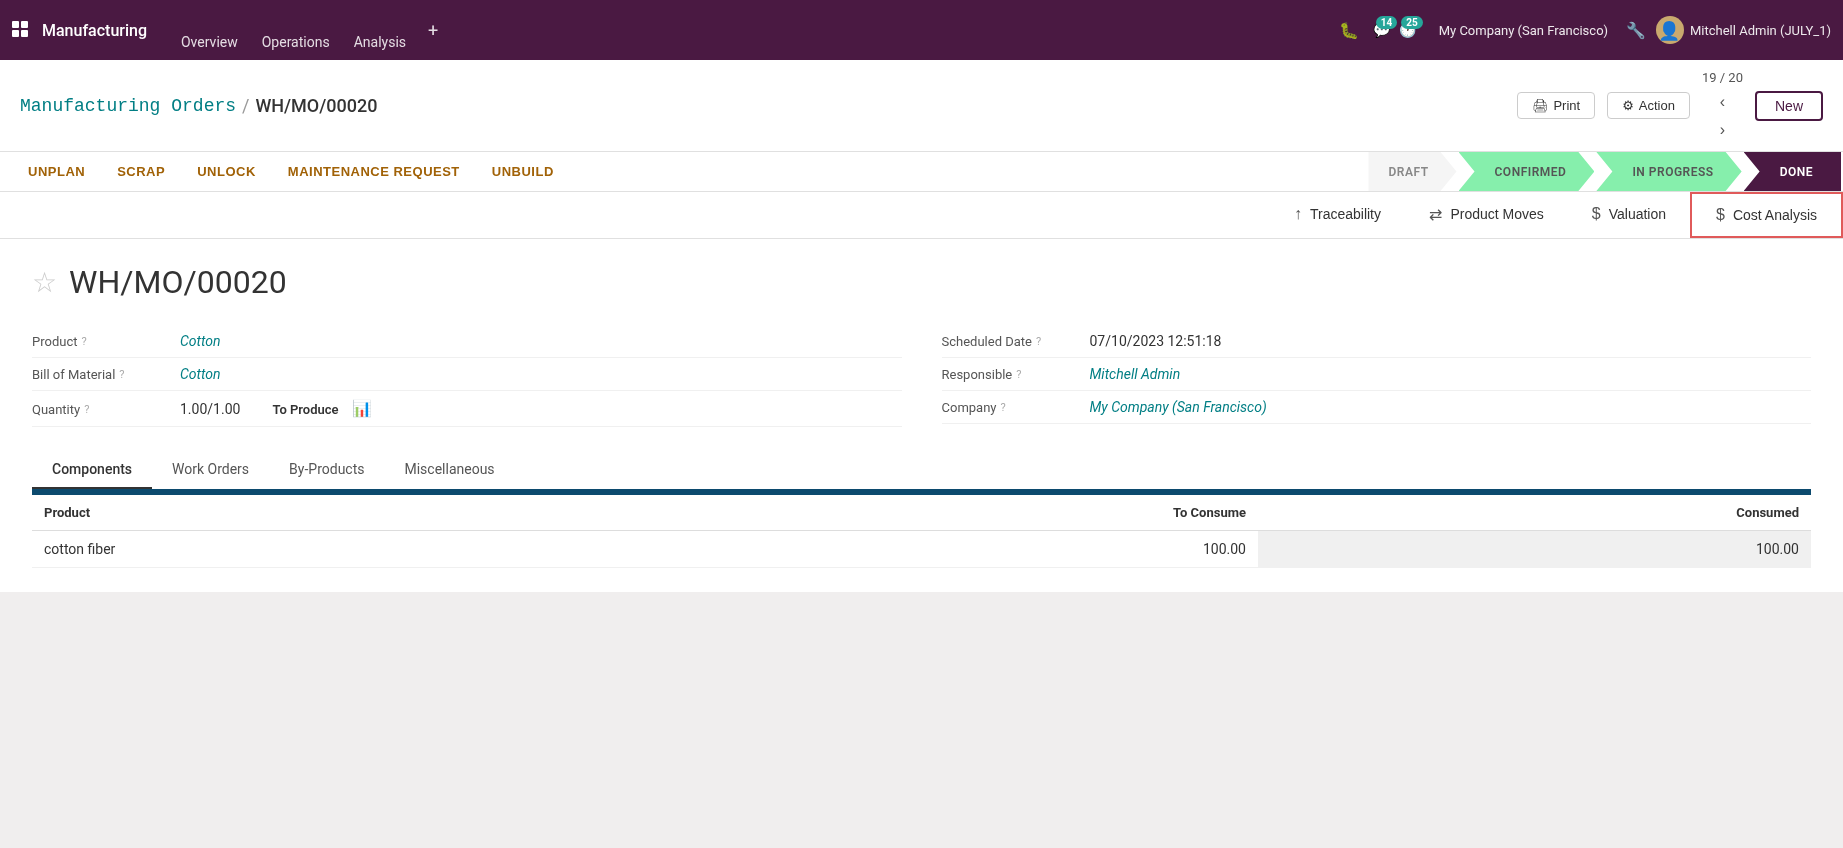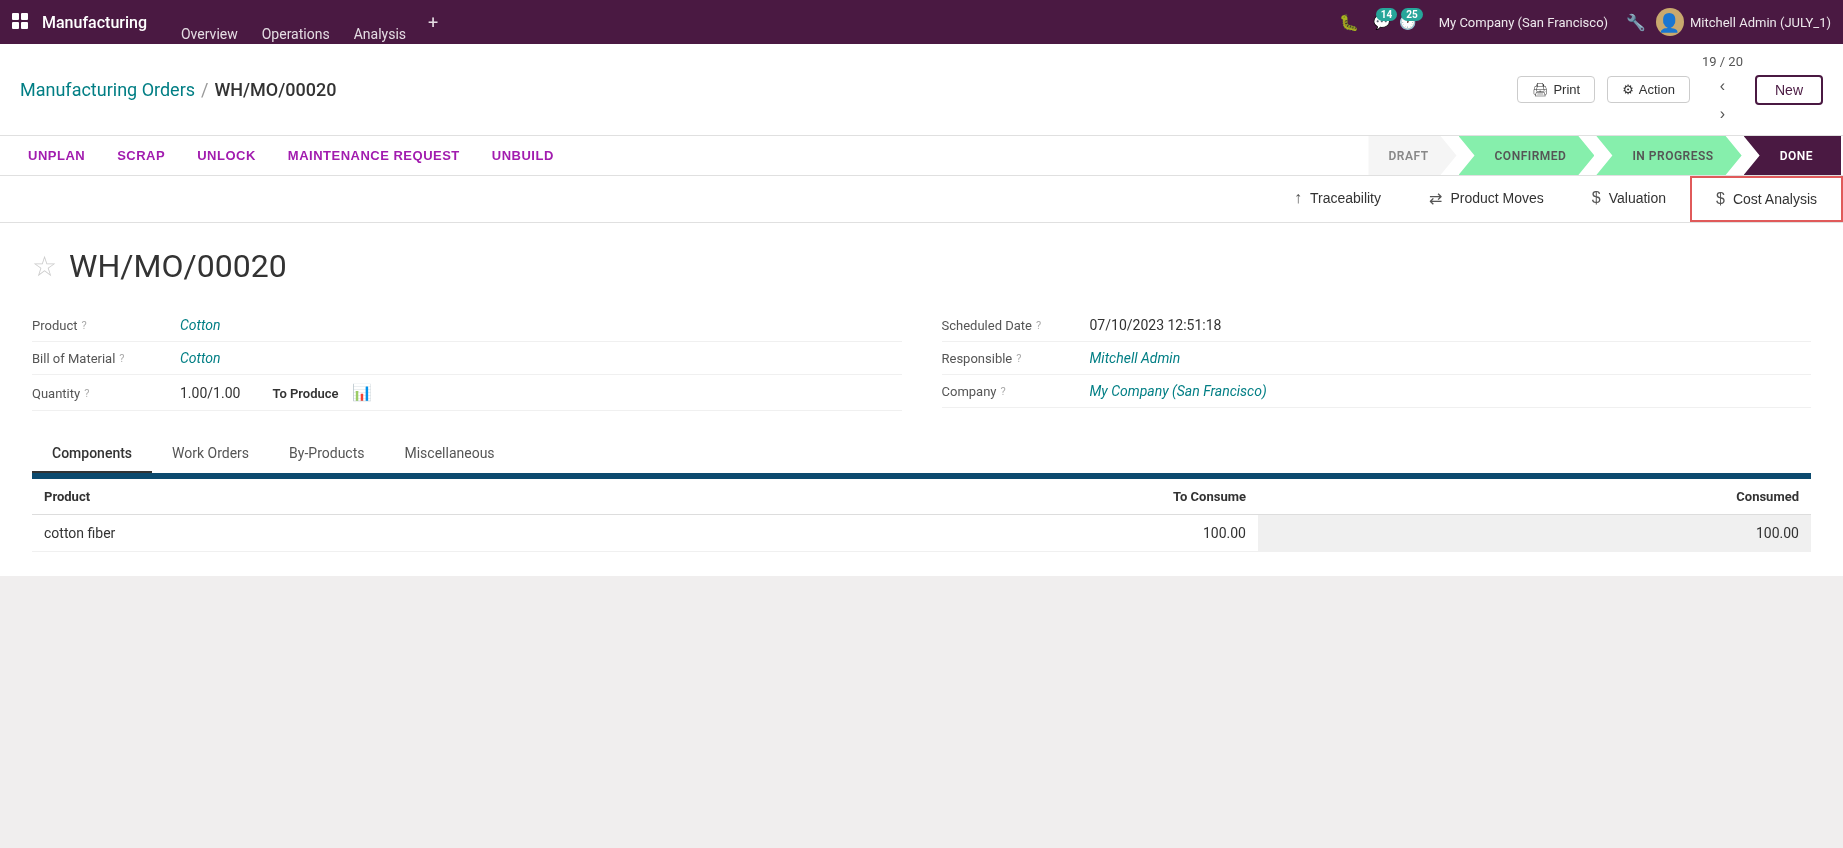--- a/index.html
+++ b/index.html
@@ -5,21 +5,21 @@
     * { box-sizing: border-box; margin: 0; padding: 0; }
     body { font-family: -apple-system, BlinkMacSystemFont, 'Segoe UI', Roboto, sans-serif; font-size: 14px; background: #f0eeee; color: #333; }
 
     
     .top-nav {
       background: #4a1942;
       color: white;
       display: flex;
       align-items: center;
       padding: 0 12px;
-      height: 44px;
+      height: 60px;
       gap: 4px;
     }
     .top-nav .app-grid { display: flex; align-items: center; margin-right: 8px; cursor: pointer; }
     .top-nav .app-name { font-size: 16px; font-weight: 500; margin-right: 20px; }
     .top-nav .nav-item { color: rgba(255,255,255,0.85); padding: 6px 10px; cursor: pointer; font-size: 14px; border-radius: 4px; margin-top: 24px; }
     .top-nav .nav-plus { color: rgba(255,255,255,0.85); padding: 4px 8px; cursor: pointer; font-size: 18px; }
     .top-nav .spacer { flex: 1; }
     .top-nav .nav-icon { color: rgba(255,255,255,0.85); padding: 4px 8px; cursor: pointer; font-size: 16px; }
     .top-nav .badge-wrap { position: relative; display: inline-flex; align-items: center; margin: 0 2px; cursor: pointer; }
     .top-nav .badge { position: absolute; top: -6px; right: -6px; background: #26a69a; color: white; border-radius: 10px; font-size: 10px; padding: 1px 5px; font-weight: bold; }
@@ -31,30 +31,30 @@
     
     .breadcrumb-bar {
       background: white;
       padding: 10px 20px;
       display: flex;
       align-items: center;
       justify-content: space-between;
       border-bottom: 1px solid #e0e0e0;
     }
     .breadcrumb { display: flex; align-items: center; gap: 6px; font-size: 18px; color: #666; }
-    .breadcrumb .crumb-link { color: #017e84; cursor: pointer; }
+    .breadcrumb .crumb-link { color: #017e84; cursor: pointer; font-family: Liberation Mono, monospace; }
     .breadcrumb .crumb-sep { color: #999; }
     .breadcrumb .crumb-current { color: #333; font-weight: 500; }
     .breadcrumb-actions { display: flex; align-items: center; gap: 12px; }
     .btn-print { background: white; border: 1px solid #ccc; border-radius: 4px; padding: 5px 14px; cursor: pointer; font-size: 13px; display: flex; align-items: center; gap: 5px; color: #333; }
     .btn-action { background: white; border: 1px solid #ccc; border-radius: 4px; padding: 5px 14px; cursor: pointer; font-size: 13px; display: flex; align-items: center; gap: 5px; color: #333; }
     .page-nav { display: flex; align-items: center; gap: 6px; font-size: 13px; color: #555; flex-direction: column; }
     .page-nav button { background: none; border: none; cursor: pointer; font-size: 16px; color: #555; padding: 2px 4px; }
     .btn-new { background: white; border: 2px solid #4a1942; border-radius: 4px; padding: 5px 18px; cursor: pointer; font-size: 14px; color: #4a1942; font-weight: 500; }
-    .action-btn { padding: 12px 16px; cursor: pointer; font-size: 13px; font-weight: 600; color: #a21caf; border: none; background: none; text-transform: uppercase; letter-spacing: 0.5px; }
+    .action-btn { padding: 12px 16px; cursor: pointer; font-size: 13px; font-weight: 600; color: #a16207; border: none; background: none; text-transform: uppercase; letter-spacing: 0.5px; }
     .status-steps { display: flex; align-items: stretch; }
     .status-step {
       padding: 10px 28px 10px 36px;
       font-size: 12px;
       font-weight: 600;
       color: #888;
       position: relative;
       display: flex;
       align-items: center;
       clip-path: polygon(0 0, calc(100% - 16px) 0, 100% 50%, calc(100% - 16px) 100%, 0 100%, 16px 50%);

